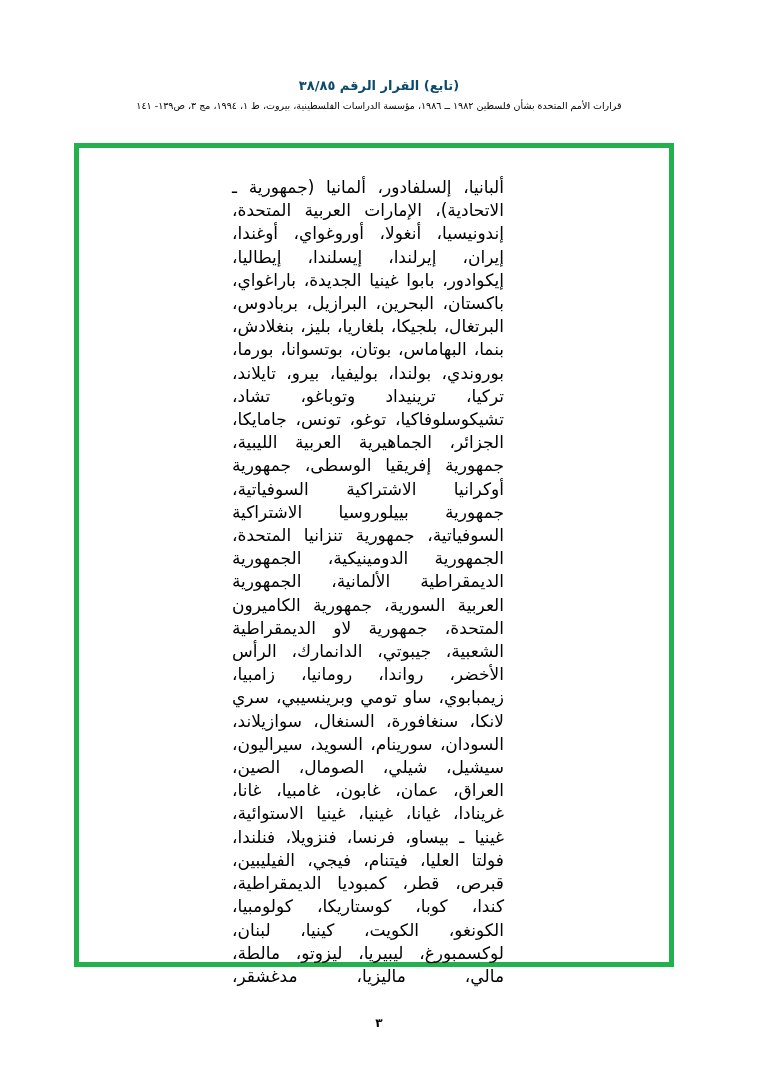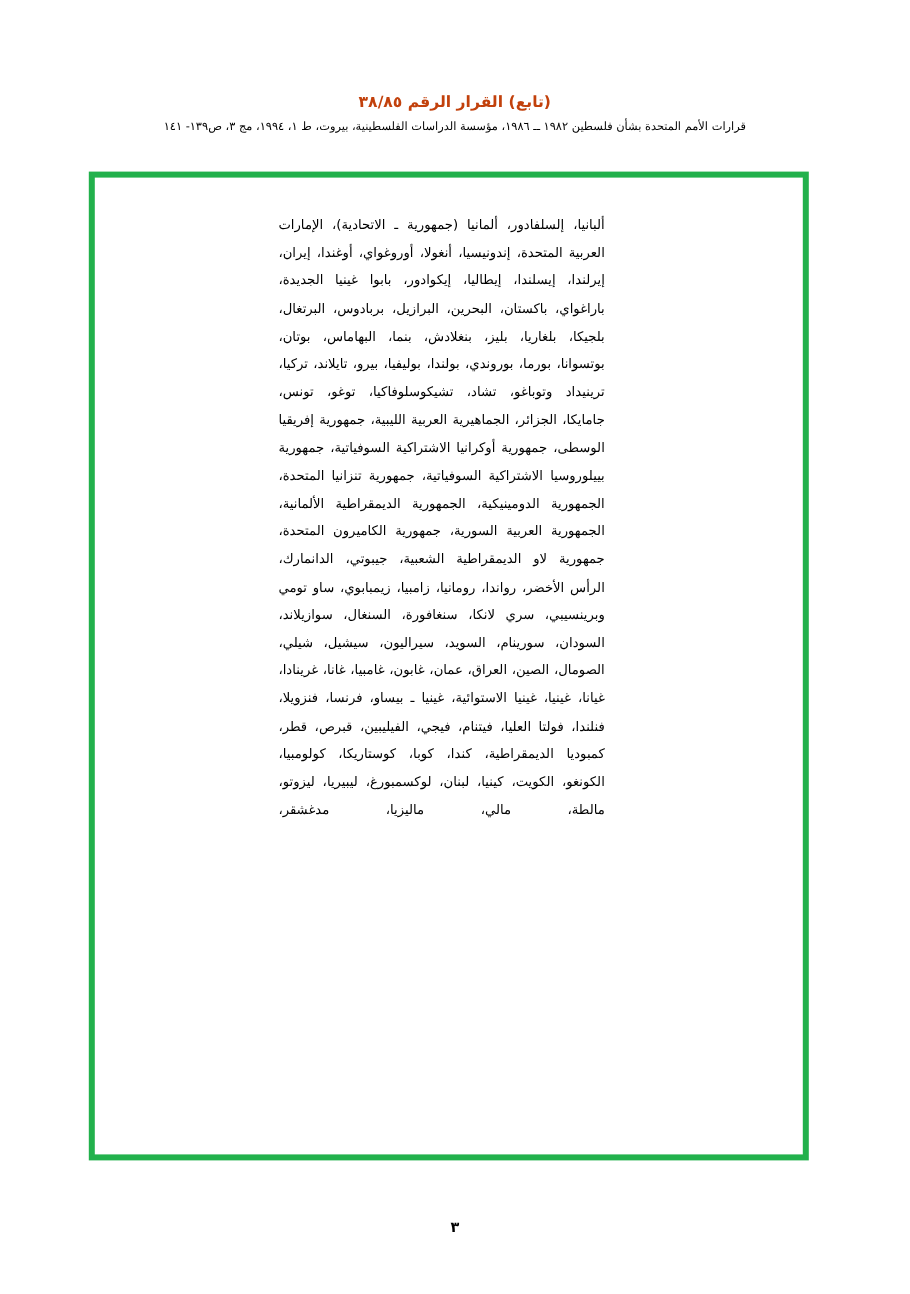--- a/index.html
+++ b/index.html
@@ -24,21 +24,21 @@
     position: absolute;
     top: 78px;
     left: 0;
     right: 0;
     text-align: center;
   }
   .doc-title {
     font-size: 13px;
     font-weight: bold;
     letter-spacing: 0px;
-    color: #c2410c;
+    color: #0c4a6e;
     margin: 0 0 7px 0;
     direction: rtl;
   }
   .doc-subtitle {
     font-size: 9.5px;
     font-weight: normal;
     color: #000;
     margin: 0;
     direction: rtl;
     white-space: nowrap;
@@ -54,21 +54,21 @@
     box-sizing: border-box;
   }
   .body-text {
     position: absolute;
     top: 28px;
     right: 165px;
     width: 272px;
     direction: rtl;
     text-align: justify;
     text-align-last: justify;
-    font-size: 11px;
+    font-size: 17px;
     line-height: 23.2px;
     font-family: "DejaVu Sans", "Liberation Sans", sans-serif;
     color: #000;
   }
   .body-text p {
     margin: 0;
     text-align: justify;
     text-align-last: justify;
   }
   .page-number {

